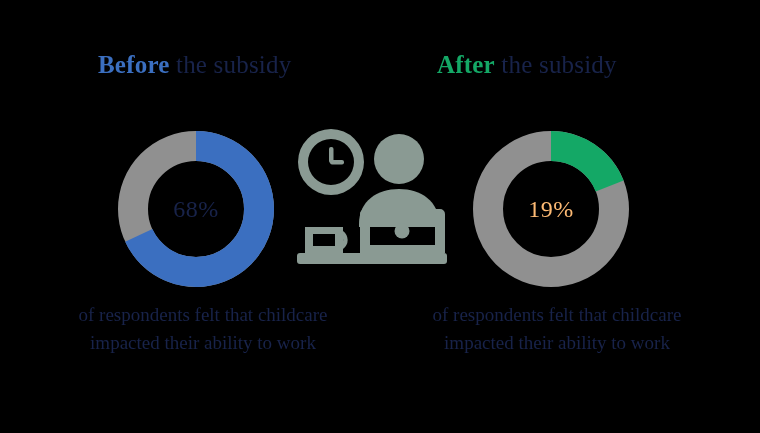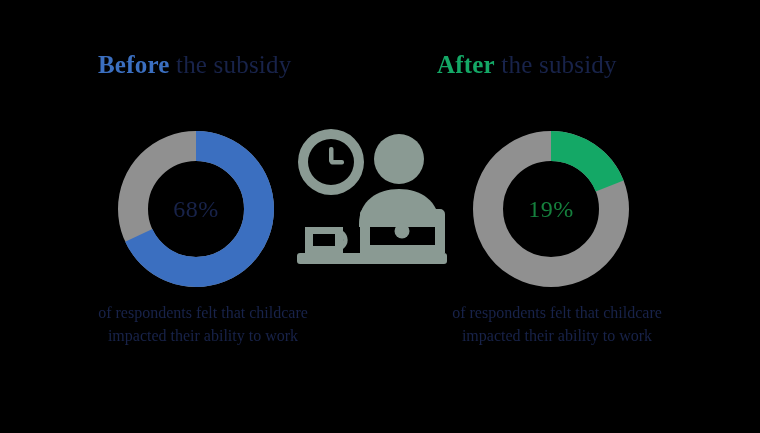--- a/index.html
+++ b/index.html
@@ -72,21 +72,21 @@
     letter-spacing: 0.5px;
     pointer-events: none;
   }
 
   
   .caption {
     position: absolute;
     top: 301px;
     width: 250px;
     text-align: center;
-    font-size: 16px;
+    font-size: 19px;
     line-height: 1.45;
     color: #18234a;
   }
   #caption-before { left: 78px; }
   #caption-after  { left: 432px; }
 
   
   #center-icon {
     position: absolute;
     left: 293px;
@@ -119,21 +119,21 @@
       <circle id="donut-before-value" cx="85" cy="85" r="63" fill="none" stroke-width="30" transform="rotate(-90 85 85)" stroke="#3b6fc0" stroke-dasharray="269.17165855957353 395.84067435231395"></circle>
     </svg>
     <div class="donut-center-label" style="color: rgb(24, 35, 74);">68%</div>
   </div>
 
   <div class="panel" id="panel-after">
     <svg class="donut-svg" viewBox="0 0 170 170">
       <circle id="donut-after-track" cx="85" cy="85" r="63" fill="none" stroke-width="30" stroke="#909090"></circle>
       <circle id="donut-after-value" cx="85" cy="85" r="63" fill="none" stroke-width="30" transform="rotate(-90 85 85)" stroke="#14a866" stroke-dasharray="75.20972812693965 395.84067435231395"></circle>
     </svg>
-    <div class="donut-center-label" style="color: #15803d;">19%</div>
+    <div class="donut-center-label" style="color: #fdba74;">19%</div>
   </div>
 
   <div id="center-icon">
     <svg viewBox="0 0 156 142">
       <g id="icon-fill-group" fill="#8a9a93">
 
         <path d="M38,2 A33,33 0 1,0 38,68 A33,33 0 1,0 38,2 Z M38,12 A23,23 0 1,1 38,58 A23,23 0 1,1 38,12 Z" fill-rule="evenodd"></path>
 
         <rect x="36" y="20" width="4.5" height="16" rx="2"></rect>
         <rect x="37" y="33" width="14" height="4.5" rx="2"></rect>

